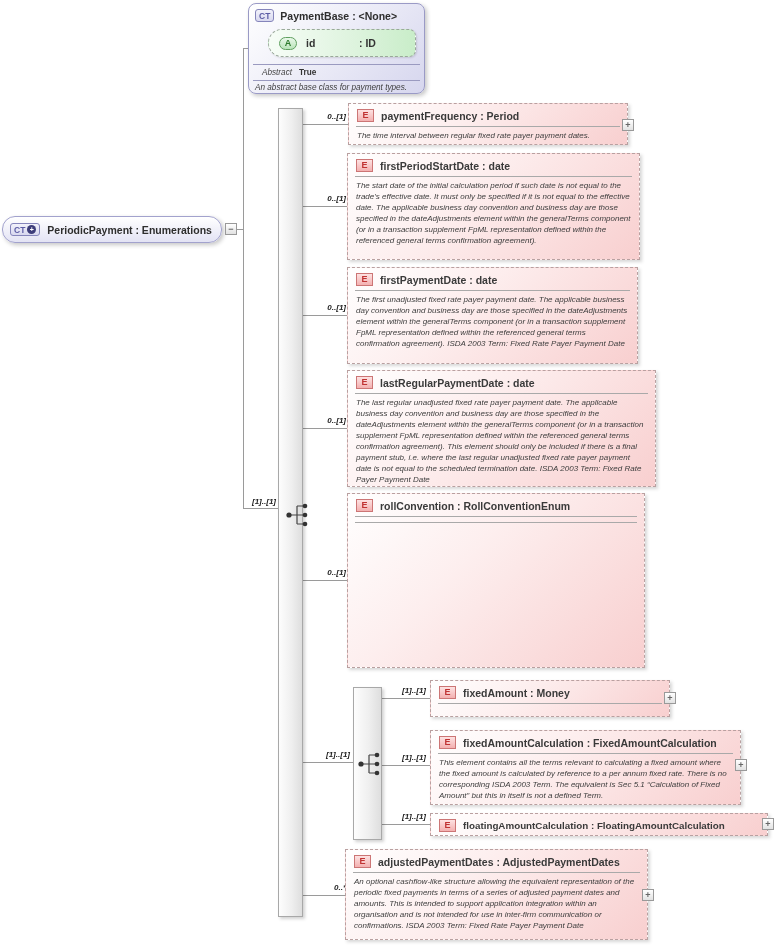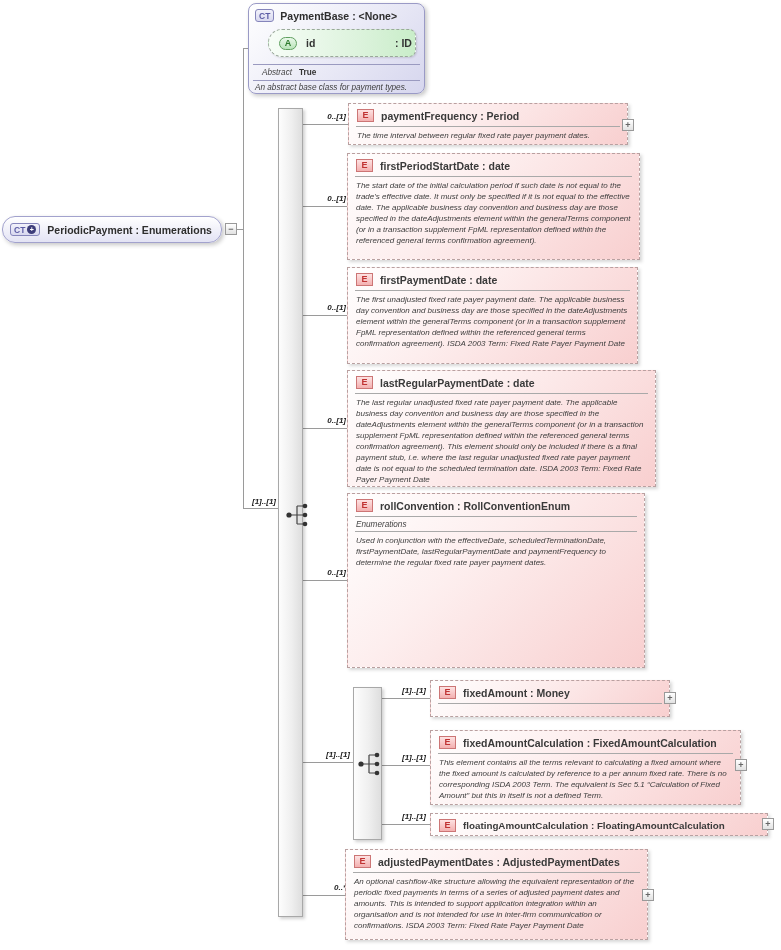--- a/index.html
+++ b/index.html
@@ -53,21 +53,21 @@
             font:bold 7px/9px "Liberation Sans",sans-serif; text-align:center; }
   .cttitle { font:bold 10.5px "Liberation Sans",sans-serif; color:#2e2e2e; white-space:nowrap; }
   #idtag { position:absolute; left:19px; top:25px; width:148px; height:28px;
            border:1px dashed #9aa89a; border-radius:14px 7px 7px 14px;
            background:linear-gradient(to right,#f7fdf7 0%,#ddf3dd 60%,#c9edc9 100%);
            display:flex; align-items:center; box-shadow:1px 1px 2px rgba(0,0,0,0.12); }
   .abadge { width:18px; height:13px; margin-left:10px; border:1px solid #5f9f5f; border-radius:7px;
             background:linear-gradient(to bottom,#eaf8ea,#b9e4b9); color:#2d7a2d;
             font:bold 9px/11px "Liberation Sans",sans-serif; text-align:center; }
   .attrname { font:bold 10.5px "Liberation Sans",sans-serif; color:#333; margin-left:9px; width:53px; }
-  .attrtype { font:bold 10.5px "Liberation Sans",sans-serif; color:#333;margin-left:36px; }
+  .attrtype { font:bold 10.5px "Liberation Sans",sans-serif; color:#333; }
   .baseline { position:absolute; left:4px; right:4px; height:1px; background:#9a9ac0; }
   .proprow { position:absolute; left:6px; top:64px; display:flex; }
   .proplabel { font:italic 8.2px "Liberation Sans",sans-serif; color:#444; width:44px;text-align:center; }
   .propvalue { font:bold 8.2px "Liberation Sans",sans-serif; color:#333; }
   .basedesc { position:absolute; left:6px; top:79px; font:italic 8.2px "Liberation Sans",sans-serif; color:#3d3d3d; }
 
   #rootbox { position:absolute; left:2px; top:216px; width:220px; height:27px;
              border:1px solid #a2a2cd; border-radius:13px;
              background:linear-gradient(to bottom,#ffffff,#e3e3f4);
              box-shadow:2px 2px 4px rgba(0,0,0,0.22);
@@ -201,24 +201,22 @@
     <div class="desc">The last regular unadjusted fixed rate payer payment date. The applicable business day convention and business day are those specified in the dateAdjustments element within the generalTerms component (or in a transaction supplement FpML representation defined within the referenced general terms confirmation agreement). This element should only be included if there is a final payment stub, i.e. where the last regular unadjusted fixed rate payer payment date is not equal to the scheduled termination date. ISDA 2003 Term: Fixed Rate Payer Payment Date</div>
   </div>
 
   <div class="ebox" id="el5">
     <div class="trow">
         <span class="ebadge">E</span>
       <span class="etitle">rollConvention : RollConventionEnum</span>
       </div>
     <div class="sep"></div>
     <div class="enumrow">
-      <span class="enumlabel">Enumerations</span>
-    </div>
-    <div class="sep"></div>
-    <div class="desc">Used in conjunction with the effectiveDate, scheduledTerminationDate, firstPaymentDate, lastRegularPaymentDate and paymentFrequency to determine the regular fixed rate payer payment dates.</div>
+    </div>
+    <div class="sep"></div>
   </div>
 
   <div class="ebox" id="el6">
     <div class="trow">
         <span class="ebadge">E</span>
       <span class="etitle">fixedAmount : Money</span>
       </div>
     <div class="sep"></div>
   </div>
   <div class="plus" style="left:664px; top:692px;">+</div>

